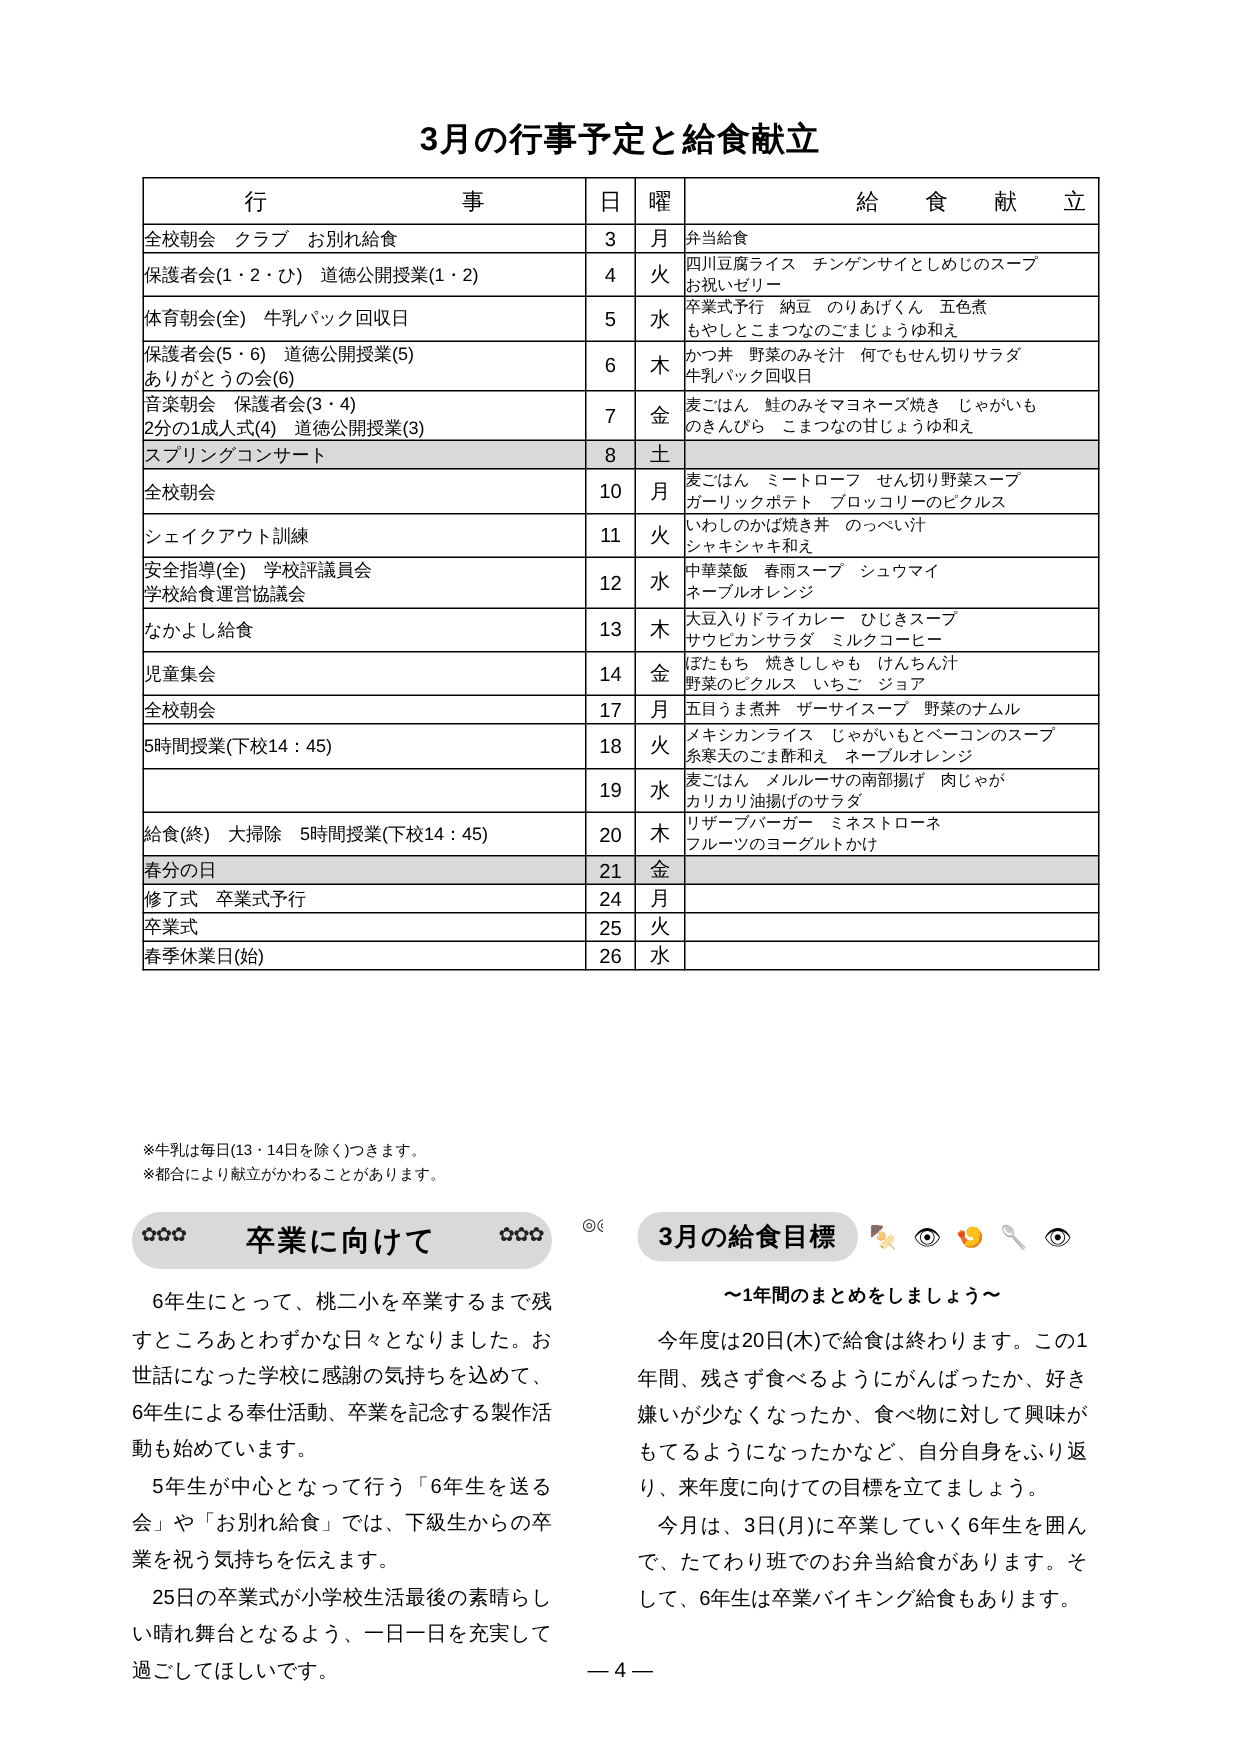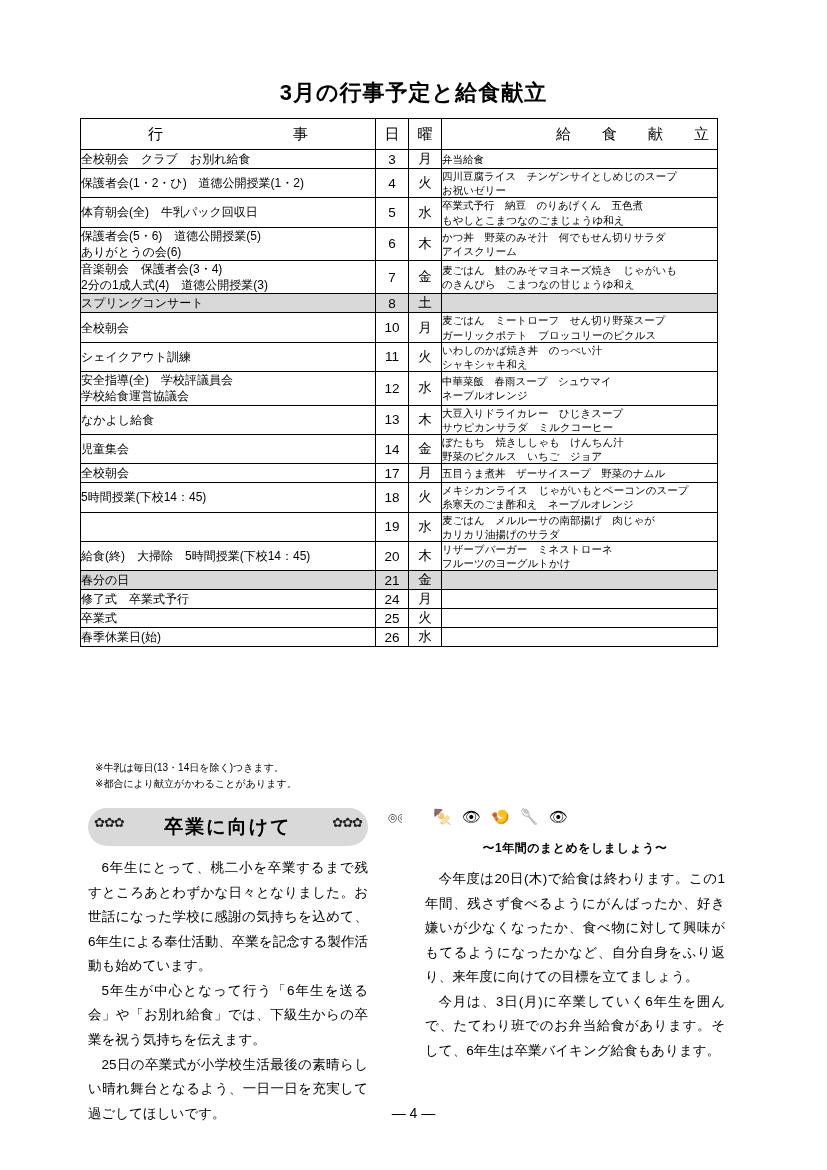--- a/index.html
+++ b/index.html
@@ -28,21 +28,21 @@
     top: 78px;
     width: 827px;
     text-align: center;
     font-size: 22px;
     font-weight: bold;
     letter-spacing: 1px;
   }
   
   .sched-wrap {
     position: absolute;
-    left: 80px;
+    left: 95px;
     top: 118px;
     width: 637px;
   }
   table.sched {
     border-collapse: collapse;
     width: 637px;
     table-layout: fixed;
   }
   table.sched td, table.sched th {
     border: 1px solid #000;
@@ -227,21 +227,21 @@
           <tr>
             <td class="ev"><span>体育朝会(全)　牛乳パック回収日</span></td>
             <td class="dy">5</td>
             <td class="dw">水</td>
             <td class="mn"><span>卒業式予行　納豆　のりあげくん　五色煮</span><span class="sub">もやしとこまつなのごまじょうゆ和え</span></td>
           </tr>
           <tr>
             <td class="ev"><span>保護者会(5・6)　道徳公開授業(5)</span><span class="sub">ありがとうの会(6)</span></td>
             <td class="dy">6</td>
             <td class="dw">木</td>
-            <td class="mn"><span>かつ丼　野菜のみそ汁　何でもせん切りサラダ</span><span class="sub">アイスクリーム</span></td>
+            <td class="mn"><span>かつ丼　野菜のみそ汁　何でもせん切りサラダ</span><span class="sub">牛乳パック回収日</span></td>
           </tr>
           <tr>
             <td class="ev"><span>音楽朝会　保護者会(3・4)</span><span class="sub">2分の1成人式(4)　道徳公開授業(3)</span></td>
             <td class="dy">7</td>
             <td class="dw">金</td>
             <td class="mn"><span>麦ごはん　鮭のみそマヨネーズ焼き　じゃがいも</span><span class="sub">のきんぴら　こまつなの甘じょうゆ和え</span></td>
           </tr>
           <tr class="shaded">
             <td class="ev"><span>スプリングコンサート</span></td>
             <td class="dy">8</td>
@@ -347,20 +347,21 @@
     </div>
     <div class="body-text">
       <p>6年生にとって、桃二小を卒業するまで残すところあとわずかな日々となりました。お世話になった学校に感謝の気持ちを込めて、6年生による奉仕活動、卒業を記念する製作活動も始めています。</p>
       <p>5年生が中心となって行う「6年生を送る会」や「お別れ給食」では、下級生からの卒業を祝う気持ちを伝えます。</p>
       <p>25日の卒業式が小学校生活最後の素晴らしい晴れ舞台となるよう、一日一日を充実して過ごしてほしいです。</p>
     </div>
   </div>
 
   <div class="col-right">
     <div class="head2">
+      <span class="pill">3月の給食目標</span>
       <span class="food-icons">🍢 👁 🍤 🥄 👁</span>
     </div>
     <div class="sub-head">〜1年間のまとめをしましょう〜</div>
     <div class="body-text">
       <p>今年度は20日(木)で給食は終わります。この1年間、残さず食べるようにがんばったか、好き嫌いが少なくなったか、食べ物に対して興味がもてるようになったかなど、自分自身をふり返り、来年度に向けての目標を立てましょう。</p>
       <p>今月は、3日(月)に卒業していく6年生を囲んで、たてわり班でのお弁当給食があります。そして、6年生は卒業バイキング給食もあります。</p>
     </div>
   </div>
 
   <div class="page-num">— 4 —</div>

